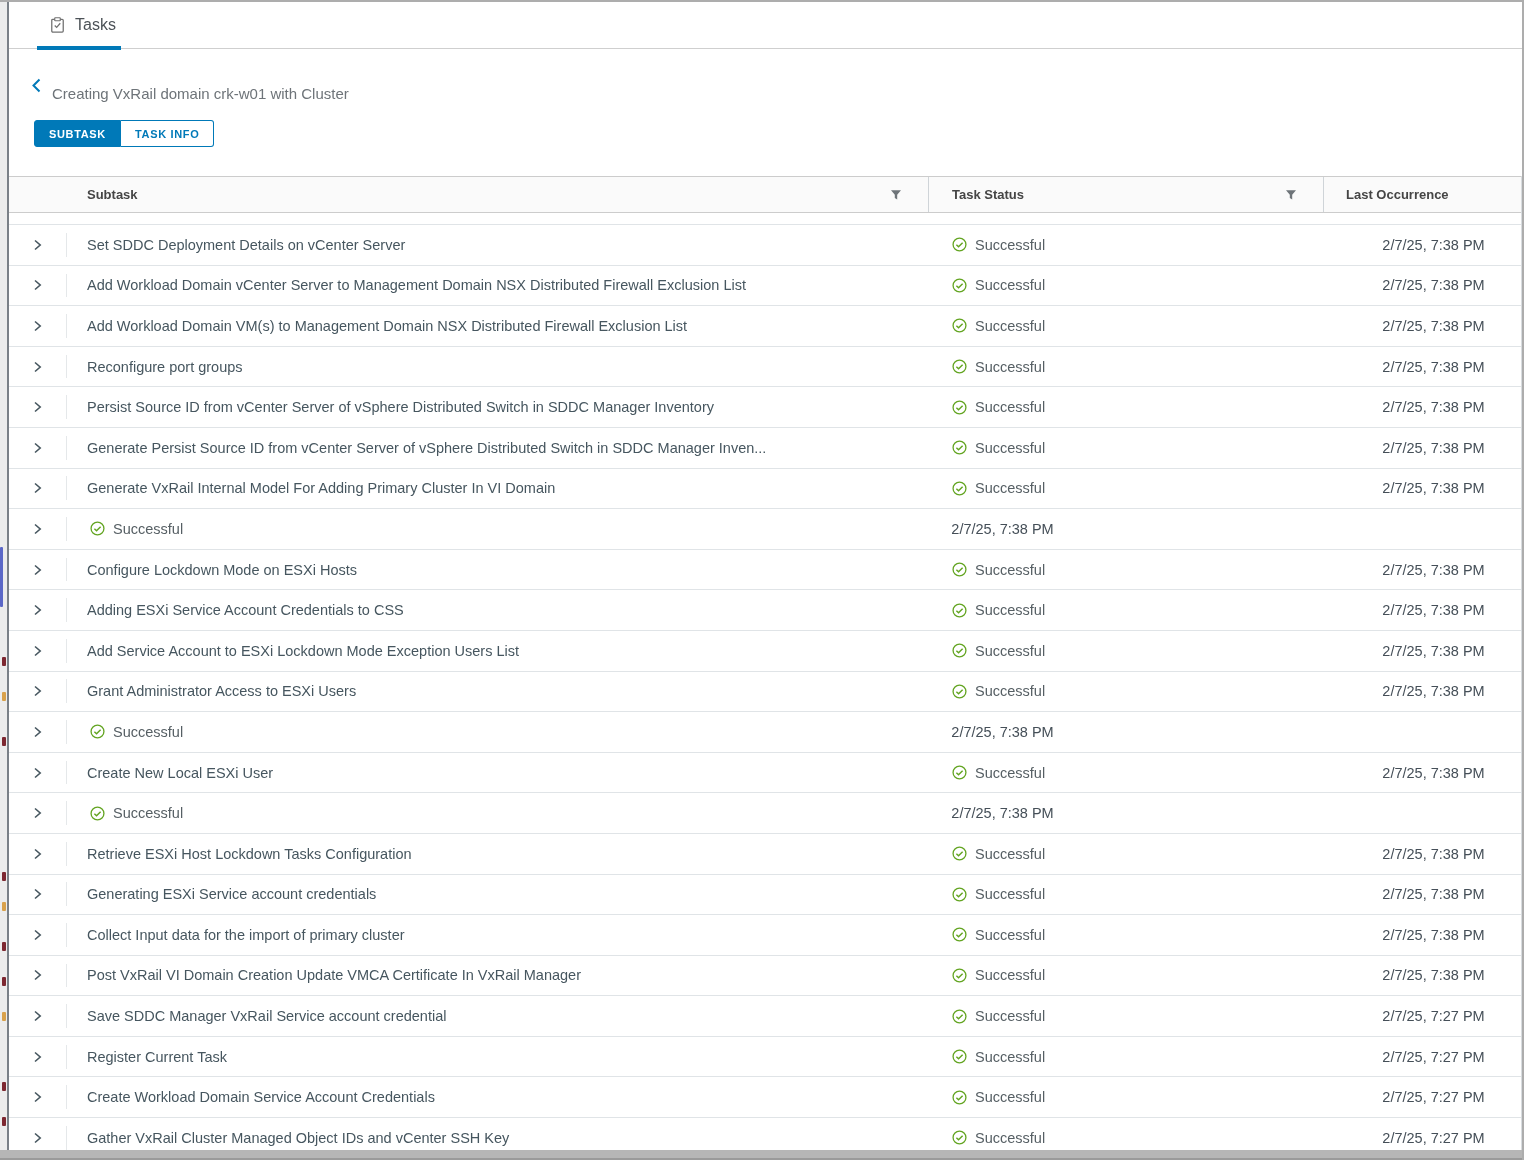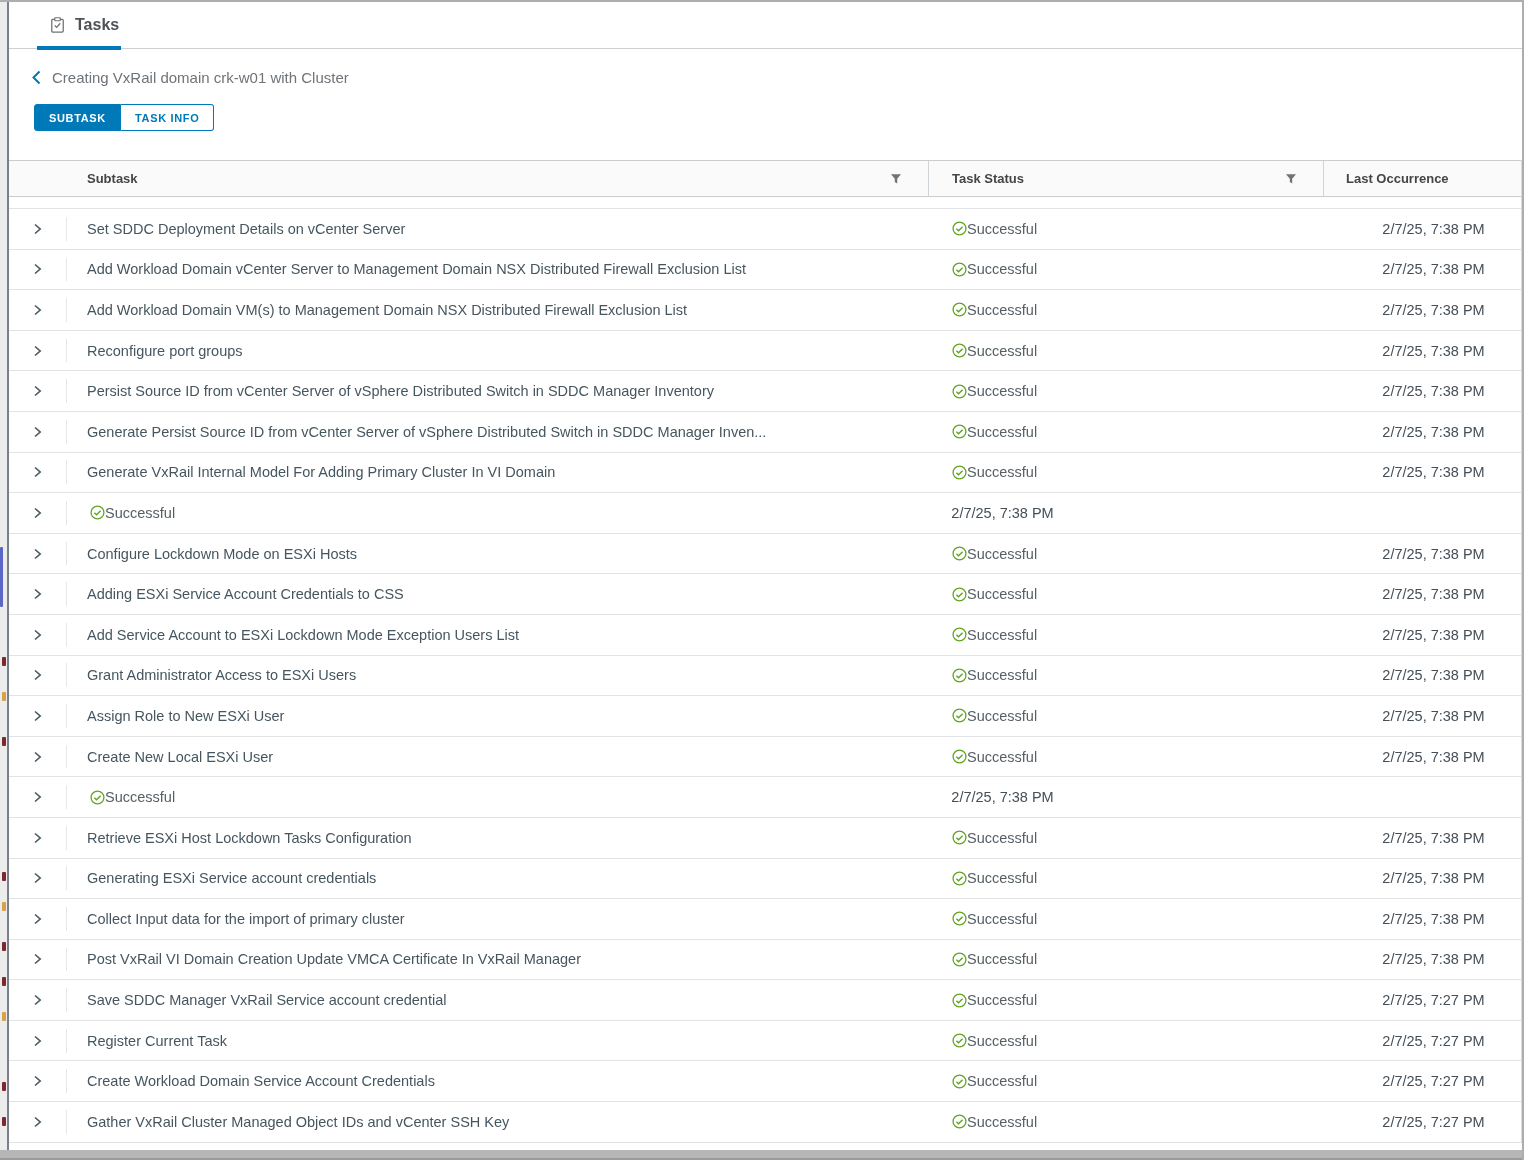--- a/index.html
+++ b/index.html
@@ -9,28 +9,28 @@
     border-top:2px solid #adadad;border-right:2px solid #adadad;
     box-sizing:border-box;
   }
   
   .bg-sliver{position:absolute;left:0;top:0;bottom:0;width:7px;background:#ececec;}
   .bg-sliver .frag{position:absolute;left:2px;width:4px;height:9px;border-radius:1px;}
   .panel-edge{position:absolute;left:7px;top:0;bottom:0;width:2px;background:#7a8087;}
   .panel{position:absolute;left:9px;top:0;right:0;bottom:0;background:#fff;}
 
   
-  .tabbar{height:46px;position:relative;border-bottom:1px solid #cfcfcf;font-weight:bold;}
+  .tabbar{height:46px;position:relative;border-bottom:1px solid #cfcfcf;}
   .tab{position:absolute;left:28px;top:0;height:46px;display:flex;align-items:center;gap:9px;padding:0 12px;cursor:pointer;}
   .tab-label{font-size:16px;color:#4c5257;}
   .tab-underline{position:absolute;left:28px;bottom:-2px;width:84px;height:4px;background:#0079b8;}
 
   
   .breadcrumb{display:flex;align-items:center;gap:10px;margin:20px 0 0 22px;cursor:pointer;}
-  .breadcrumb-text{font-size:15px;color:#6e7479;}
+  .breadcrumb-text{font-size:15px;color:#6e7479;margin-top:16px;}
 
   
   .btn-group{display:flex;margin:18px 0 0 25px;}
   .btn{height:27px;box-sizing:border-box;display:flex;align-items:center;padding:0 14px;
        font-size:11px;font-weight:bold;letter-spacing:.06em;cursor:pointer;border:1px solid #0079b8;}
   .btn.active{background:#0079b8;color:#fff;border-radius:3px 0 0 3px;}
   .btn.inactive{background:#fff;color:#0079b8;border-radius:0 3px 3px 0;border-left:none;}
 
   
   .grid{margin-top:29px;border-right:1px solid #d8dcdf;}
@@ -43,21 +43,21 @@
   .gh-time{flex:1;padding-left:22px;}
   .gh-spacer{flex:1;}
   .filter-icon{margin-right:26px;display:flex;align-items:center;cursor:pointer;}
 
   .partial-row{height:11px;border-bottom:1px solid #e0e4e7;}
   .row{display:flex;height:40.6px;box-sizing:border-box;border-bottom:1px solid #e0e4e7;align-items:center;}
   .cell-expander{width:58px;height:60%;display:flex;align-items:center;justify-content:center;
                  border-right:1px solid #e5e8ea;box-sizing:border-box;cursor:pointer;}
   .cell-subtask{width:862px;padding-left:20px;box-sizing:border-box;font-size:14.5px;color:#46565f;
                 white-space:nowrap;overflow:hidden;}
-  .cell-status{width:395px;padding-left:23px;box-sizing:border-box;display:flex;align-items:center;
+  .cell-status{width:395px;padding-left:23px;box-sizing:border-box;display:flex;align-items:center;gap:8px;
                font-size:14.5px;color:#565f64;}
   .cell-time{flex:1;padding-left:22px;box-sizing:border-box;font-size:14.5px;color:#454f58;text-align:center;}
 
   
   .bottom-strip{position:absolute;left:0;right:0;bottom:0;height:10px;background:#b6b6b6;border-bottom:2px solid #9a9a9a;box-sizing:border-box;}
 </style>
 </head>
 <body>
 
 <div class="bg-sliver">
@@ -431,23 +431,20 @@
   </div>
 
   <div class="row">
     <div class="cell-expander">
       <span style="display:flex;">
         <svg width="13" height="14" viewBox="0 0 13 14" fill="none">
           <polyline points="4,2.5 9.2,7 4,11.5" stroke="#46565f" stroke-width="1.6" fill="none"></polyline>
         </svg>
       </span>
     </div>
-    <div class="cell-subtask">
-      <span>Assign Role to New ESXi User</span>
-    </div>
     <div class="cell-status">
       <span style="display:flex;">
         <svg width="15" height="15" viewBox="0 0 14 14" fill="none">
           <circle cx="7" cy="7" r="6" stroke="#62a420" stroke-width="1.2"></circle>
           <polyline points="4.1,7.3 6.1,9.2 9.9,5.3" stroke="#62a420" stroke-width="1.3" fill="none"></polyline>
         </svg>
       </span>
       <span>Successful</span>
     </div>
     <div class="cell-time">

